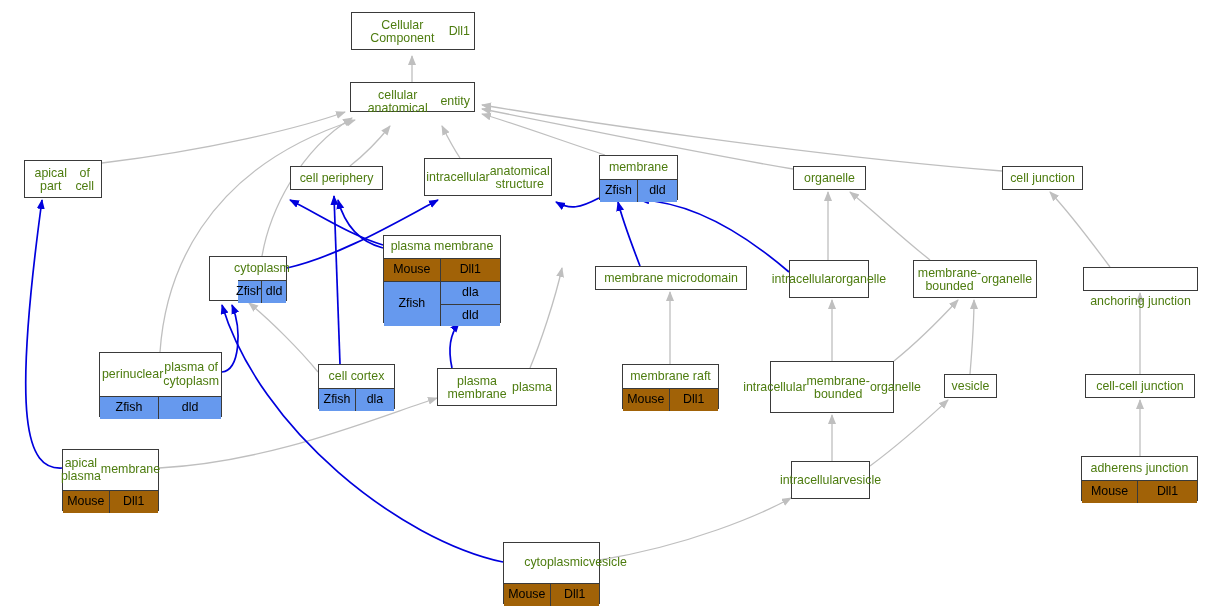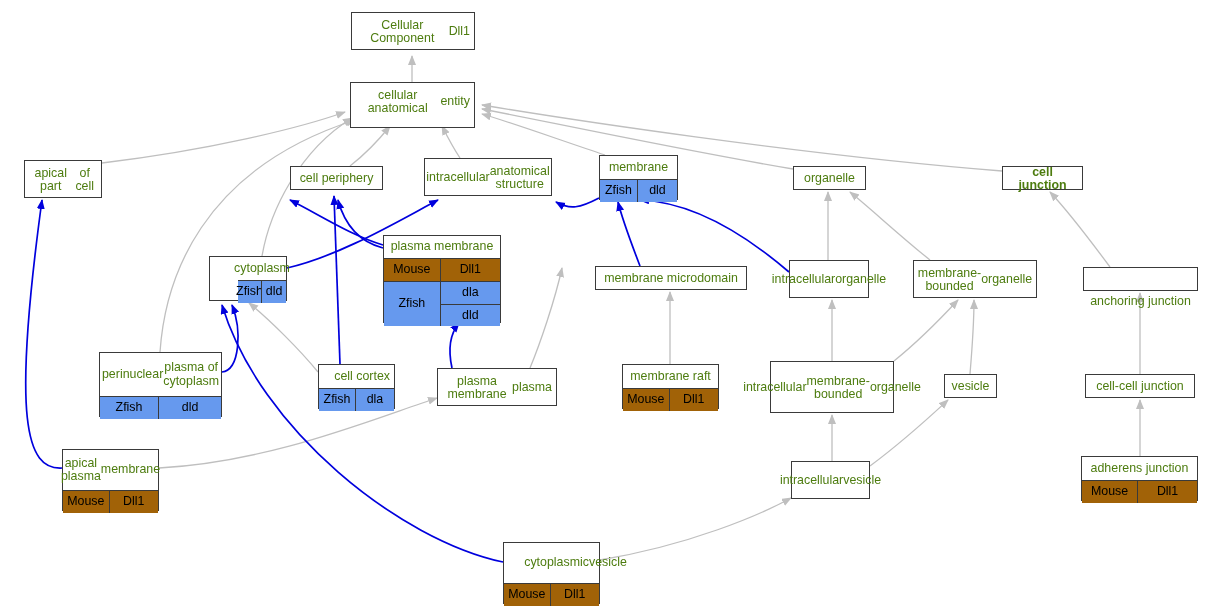--- a/index.html
+++ b/index.html
@@ -73,21 +73,21 @@
   </svg>
 
   <div id="node-layer">
       <div class="node" style="left: 351px; top: 12px; width: 124px; height: 38px;">
         <div class="title" style="height: 38px;">
           <span>Cellular Component</span>
           <br>
           <span>Dll1</span>
         </div>
       </div>
-      <div class="node" style="left: 350px; top: 82px; width: 125px; height: 46px;">
+      <div class="node" style="left: 350px; top: 82px; width: 125px; height: 30px;">
         <div class="title" style="height: 38px;">
           <span>cellular anatomical</span>
           <br>
           <span>entity</span>
         </div>
       </div>
       <div class="node" style="left: 24px; top: 160px; width: 78px; height: 38px;">
         <div class="title" style="height: 38px;">
           <span>apical part</span>
           <br>
@@ -115,21 +115,21 @@
           <div class="sub" style="border-left: 1.4px solid rgb(58, 58, 58);">
             <div class="cell c-zfish">dld</div>
           </div>
         </div>
       </div>
       <div class="node" style="left: 793px; top: 166px; width: 73px; height: 24px;">
         <div class="title" style="height: 24px;">
           <span>organelle</span>
         </div>
       </div>
-      <div class="node" style="left: 1002px; top: 166px; width: 81px; height: 24px; font-weight: bold;">
+      <div class="node" style="left: 1002px; top: 166px; width: 81px; height: 24px;">
         <div class="title" style="height: 24px;">
           <span>cell junction</span>
         </div>
       </div>
       <div class="node" style="left: 383px; top: 235px; width: 118px; height: 88px;">
         <div class="title" style="height: 22px;">
           <span>plasma membrane</span>
         </div>
         <div class="gridrow" style="height: 22px;">
           <div class="cell c-mouse" style="width: 48%;">Mouse</div>
@@ -187,21 +187,21 @@
           <span>plasma of cytoplasm</span>
         </div>
         <div class="gridrow" style="height: 22px;">
           <div class="cell c-zfish" style="width: 48%;">Zfish</div>
           <div class="sub" style="border-left: 1.4px solid rgb(58, 58, 58);">
             <div class="cell c-zfish">dld</div>
           </div>
         </div>
       </div>
       <div class="node" style="left: 318px; top: 364px; width: 77px; height: 45px;">
-        <div class="title" style="height: 23px; justify-content: flex-end;">
+        <div class="title" style="height: 23px;">
           <span>cell cortex</span>
         </div>
         <div class="gridrow" style="height: 22px;">
           <div class="cell c-zfish" style="width: 48%;">Zfish</div>
           <div class="sub" style="border-left: 1.4px solid rgb(58, 58, 58);">
             <div class="cell c-zfish">dla</div>
           </div>
         </div>
       </div>
       <div class="node" style="left: 437px; top: 368px; width: 120px; height: 38px;">

